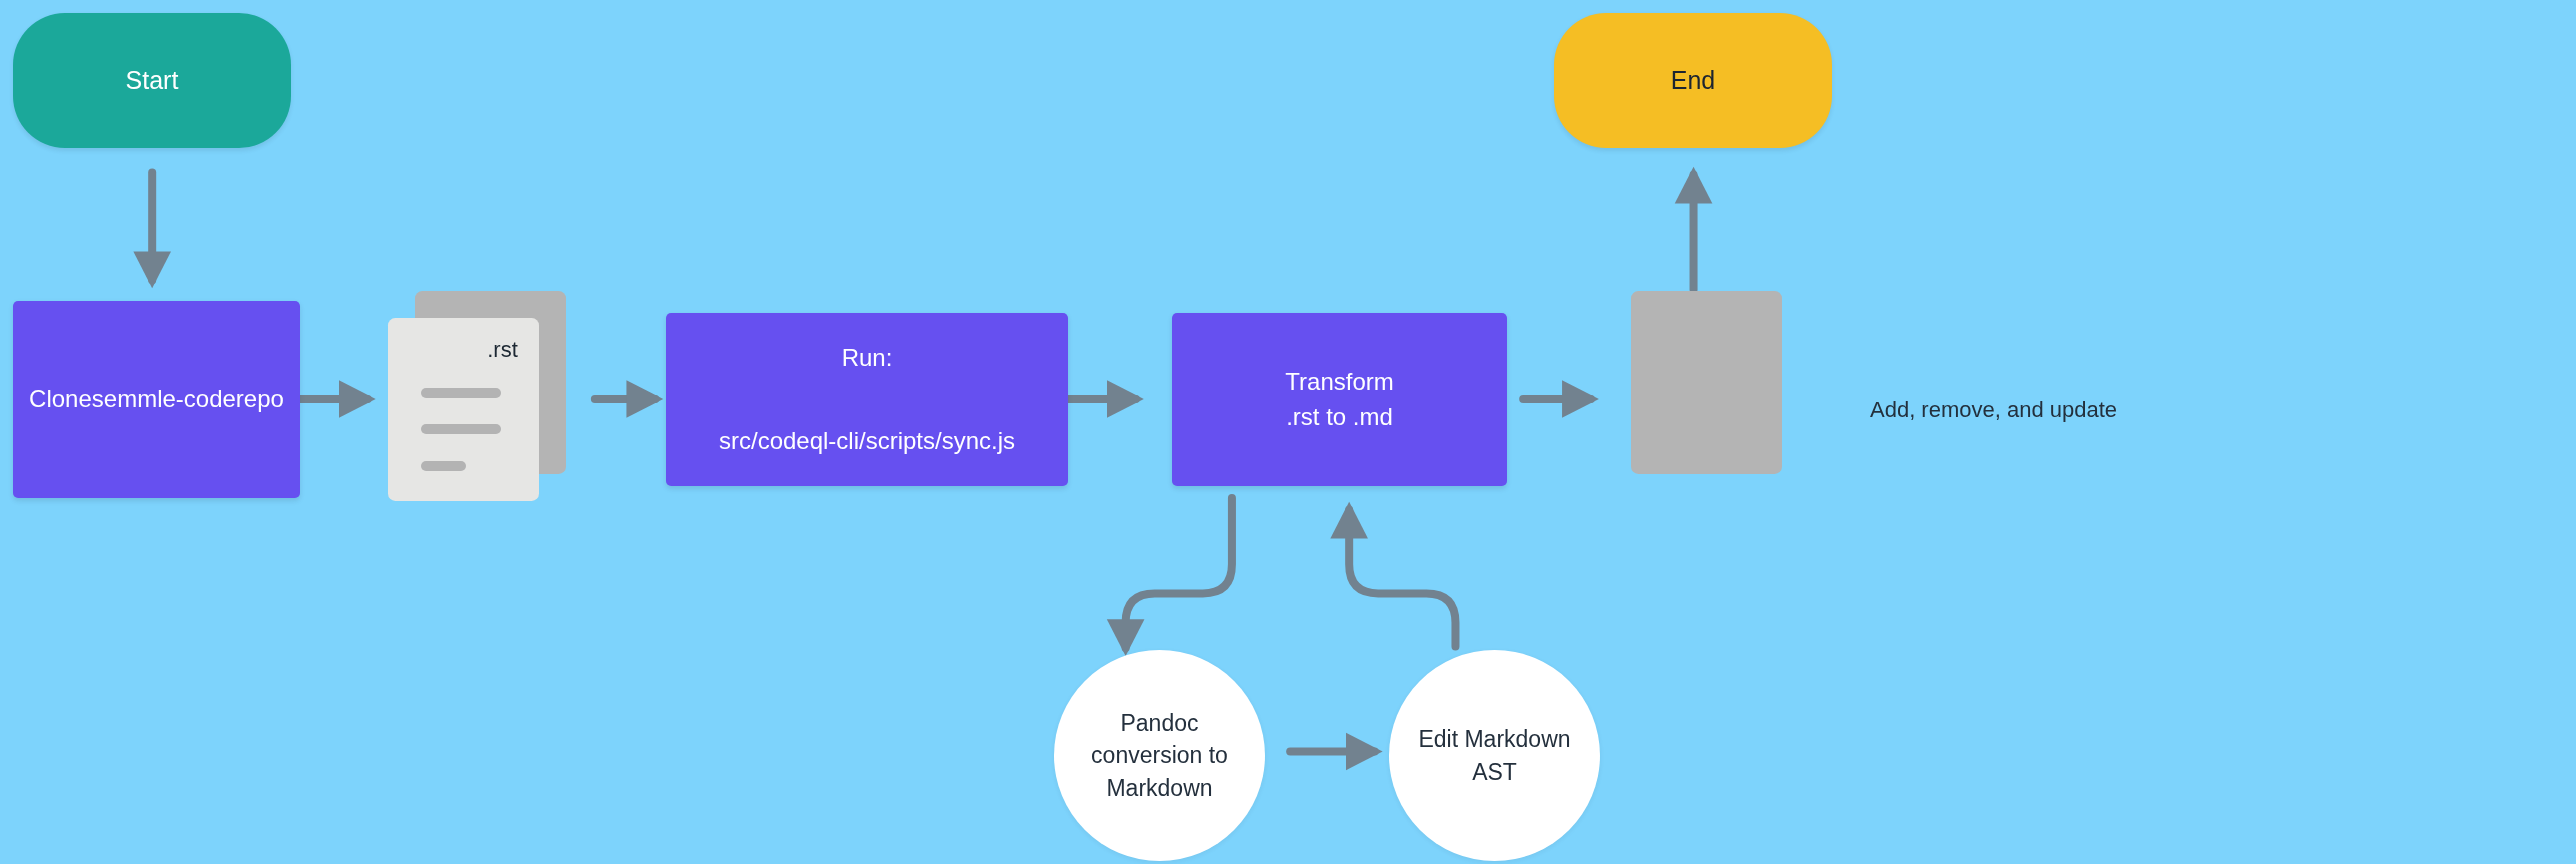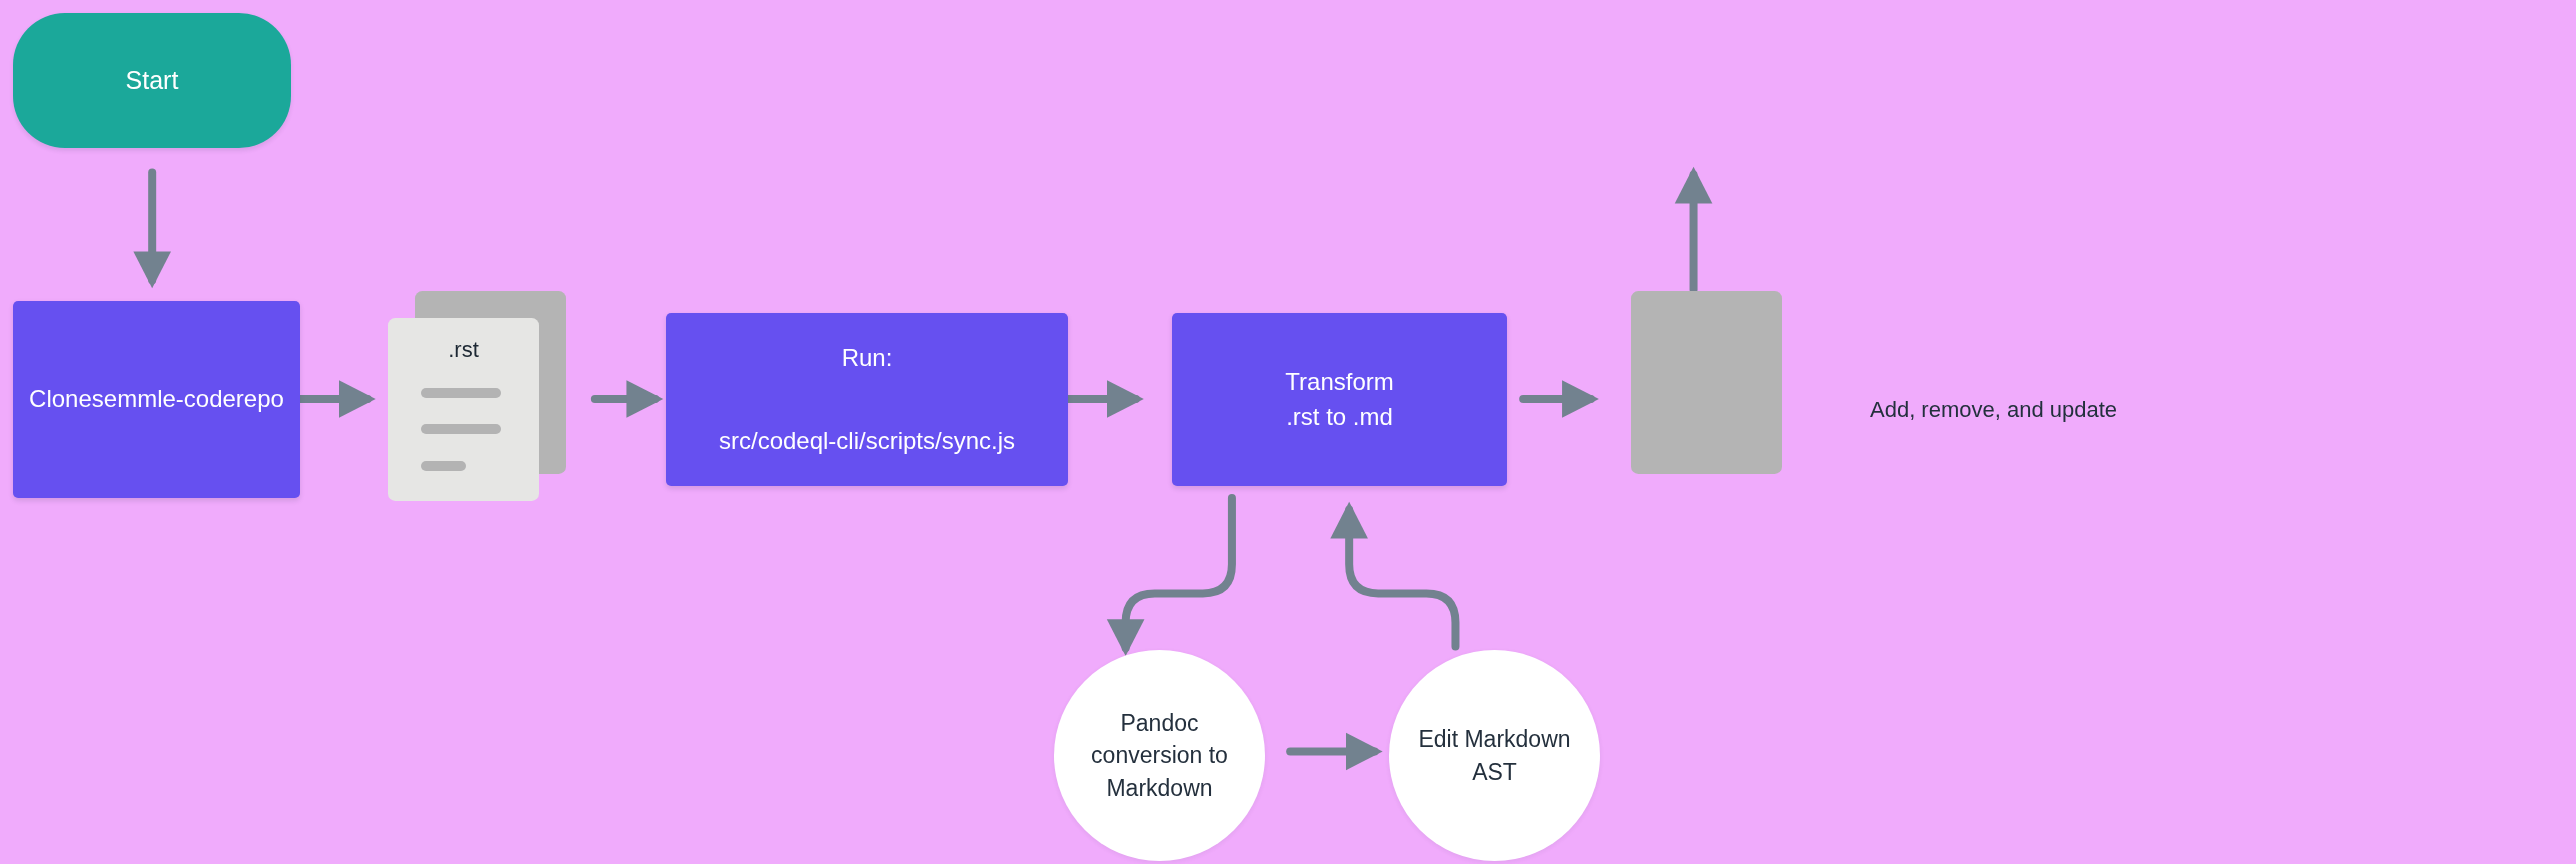--- a/index.html
+++ b/index.html
@@ -7,21 +7,21 @@
     padding: 0;
     background: #EFF3F6;
   }
   body {
     font-family: "Liberation Sans", sans-serif;
   }
   #canvas {
     position: relative;
     width: 2576px;
     height: 865px;
-    background: #f0abfc;
+    background: #7dd3fc;
     overflow: hidden;
   }
   .node {
     position: absolute;
     box-sizing: border-box;
     display: flex;
     align-items: center;
     justify-content: center;
     text-align: center;
     line-height: 1.42;
@@ -75,20 +75,21 @@
     position: absolute;
     background: #E6E6E4;
     border-radius: 7.3px;
   }
   .doc-label {
     position: absolute;
     width: 100%;
     text-align: center;
     font-size: 22px;
     color: #1D2833;
+    padding-left: 39px;
   }
   .doc-line {
     position: absolute;
     background: #B3B3B3;
     border-radius: 5.1px;
     height: 10.2px;
   }
 
   
   .annotation {
@@ -137,20 +138,23 @@
 
     <path d="M1772,1032 L1888,1032" stroke="#72828F" stroke-width="11" fill="none" stroke-linecap="round" marker-end="url(#arrowhead)"></path>
 
     <path d="M1999,888 L1999,855 Q1999,815 1959,815 L1893,815 Q1853,815 1853,775 L1853,700" stroke="#72828F" stroke-width="11" fill="none" stroke-linecap="round" marker-end="url(#arrowhead)"></path>
   </svg>
 
   <div class="node pill pill-start" style="left:13px; top:13px; width:278px; height:135px;">
     <span>Start</span>
   </div>
 
+  <div class="node pill pill-end" style="left:1554px; top:13px; width:278px; height:135px;">
+    <span>End</span>
+  </div>
 
   <div class="node process" style="left:13px; top:301px; width:287px; height:197px; flex-direction:row;">
     <span>Clone</span>
     <span>semmle-code</span>
     <span>repo</span>
   </div>
 
   <div class="docstack" style="left:388px; top:291px; width:182px; height:211px;">
     <div class="doc-back" style="left:27px; top:0px; width:151px; height:183px;"></div>
     <div class="doc-front" style="left:0px; top:27px; width:151px; height:183px;">

